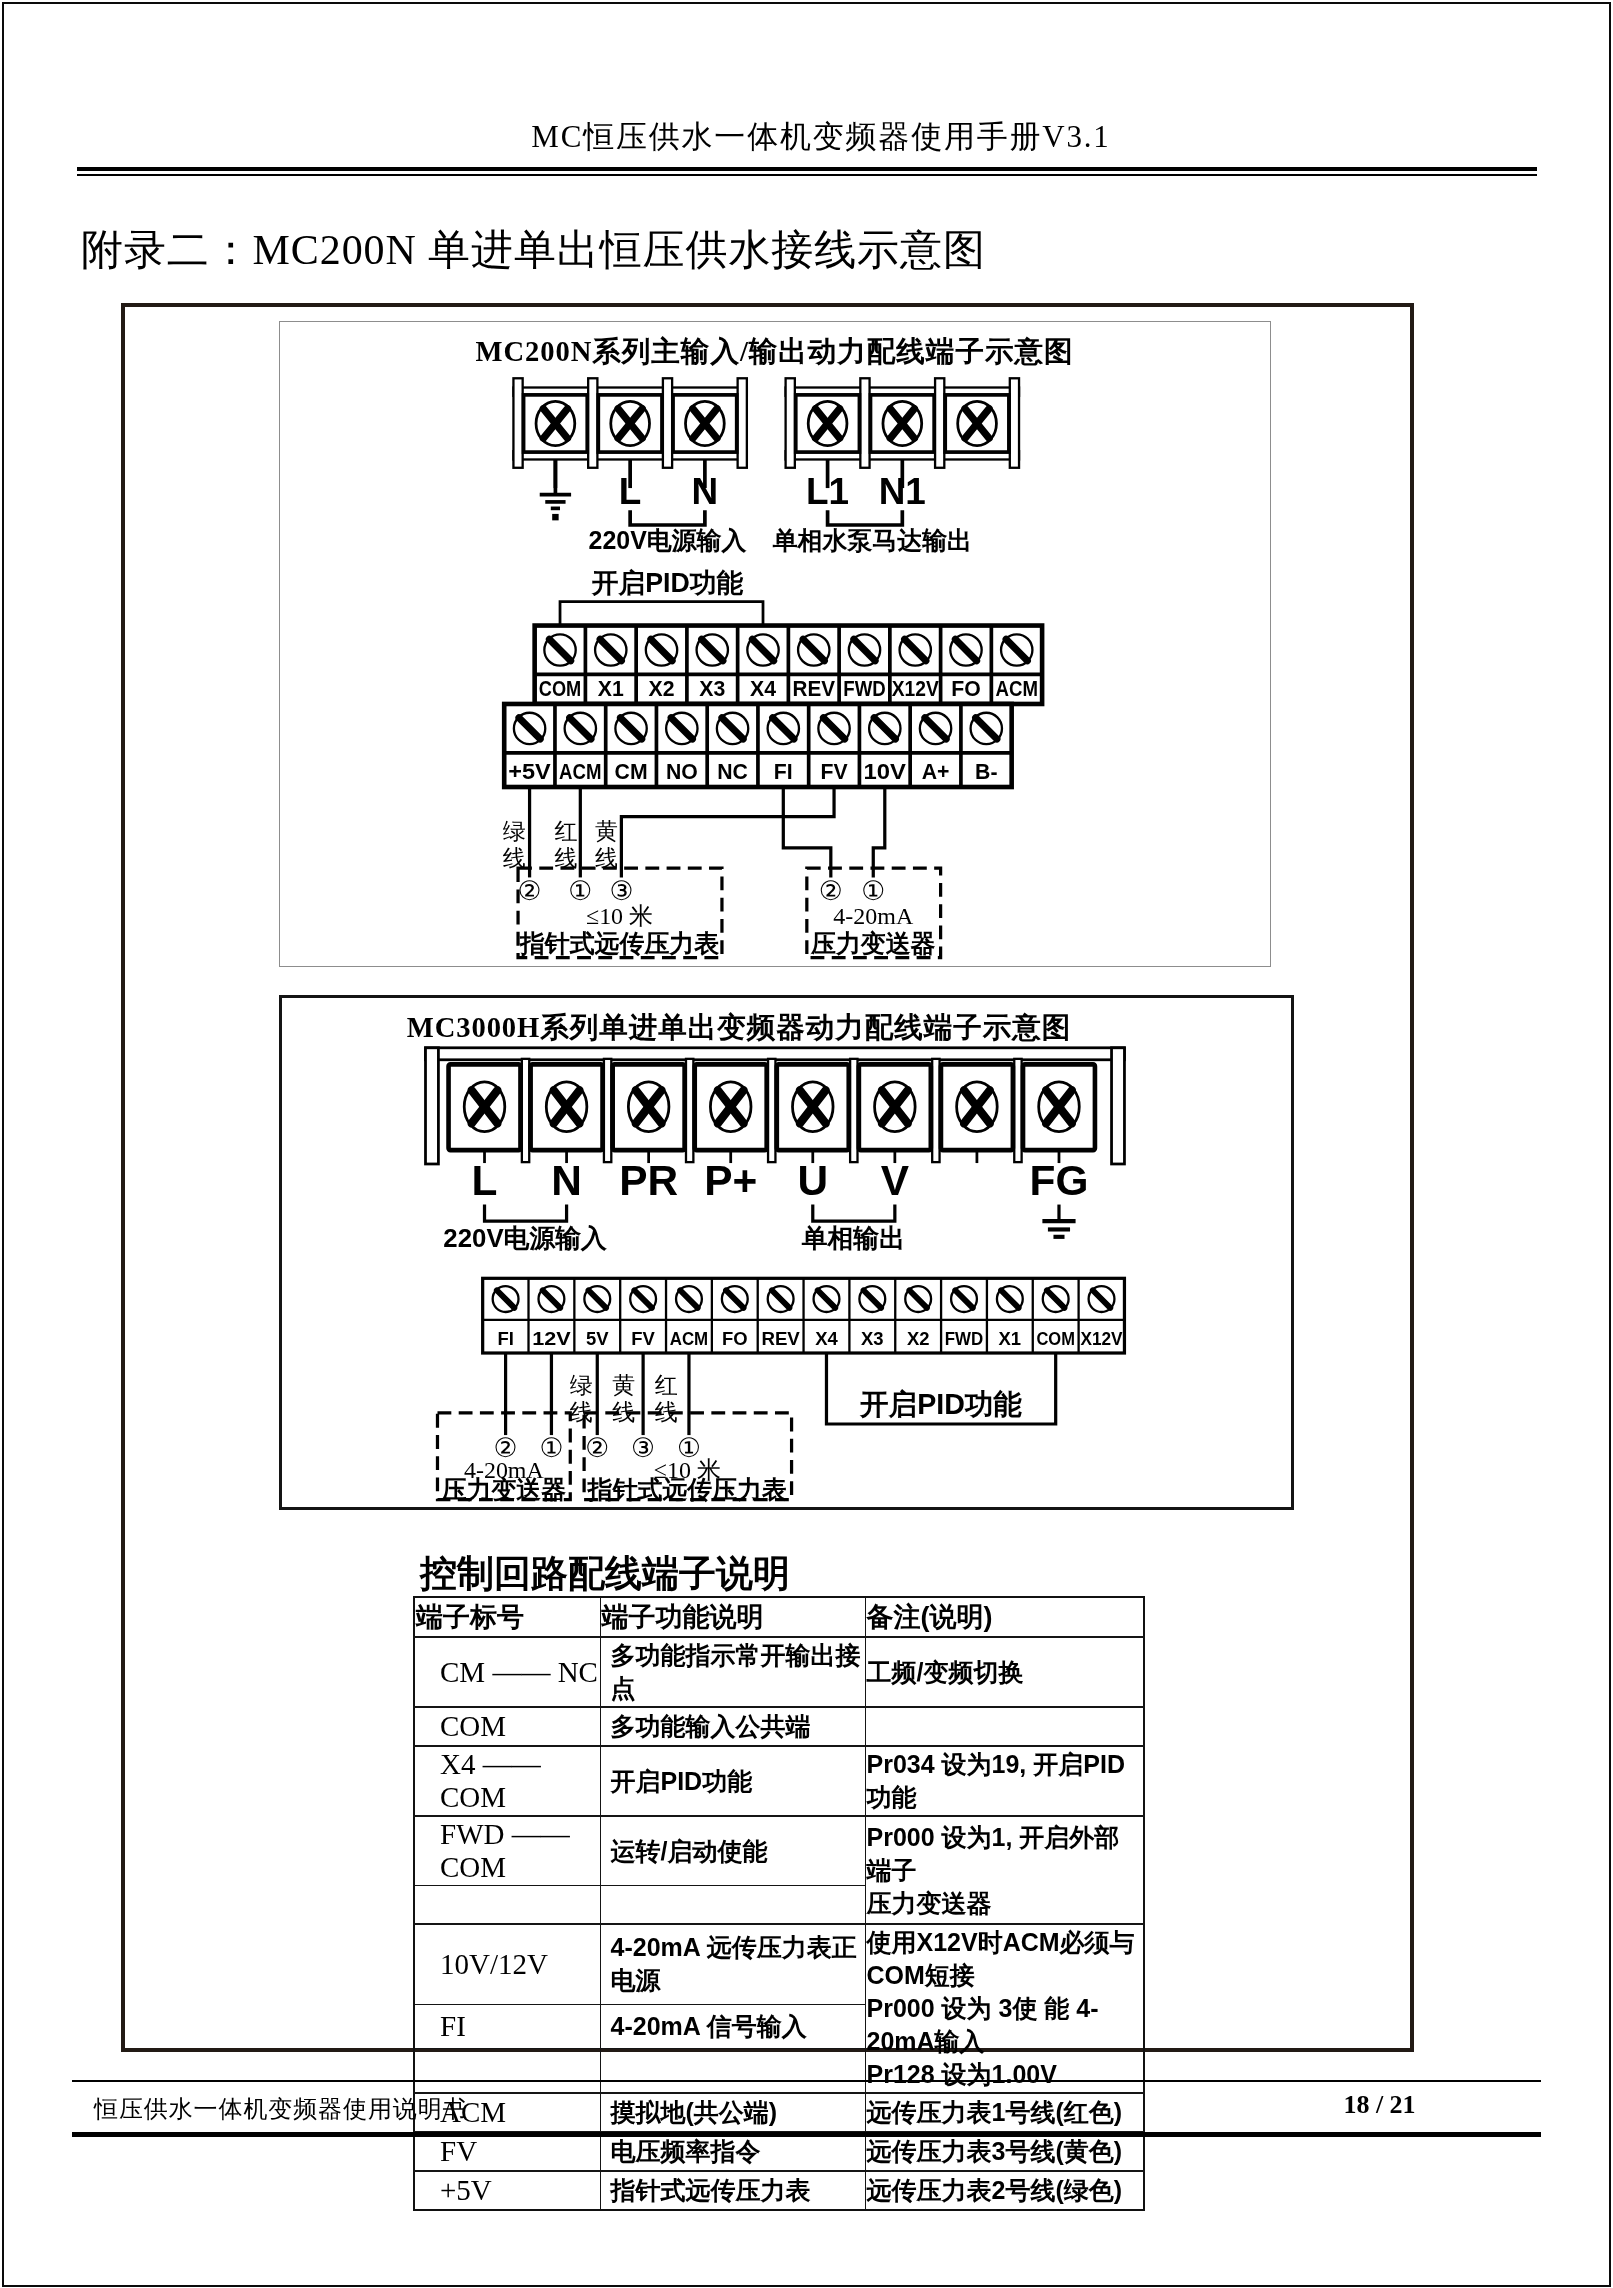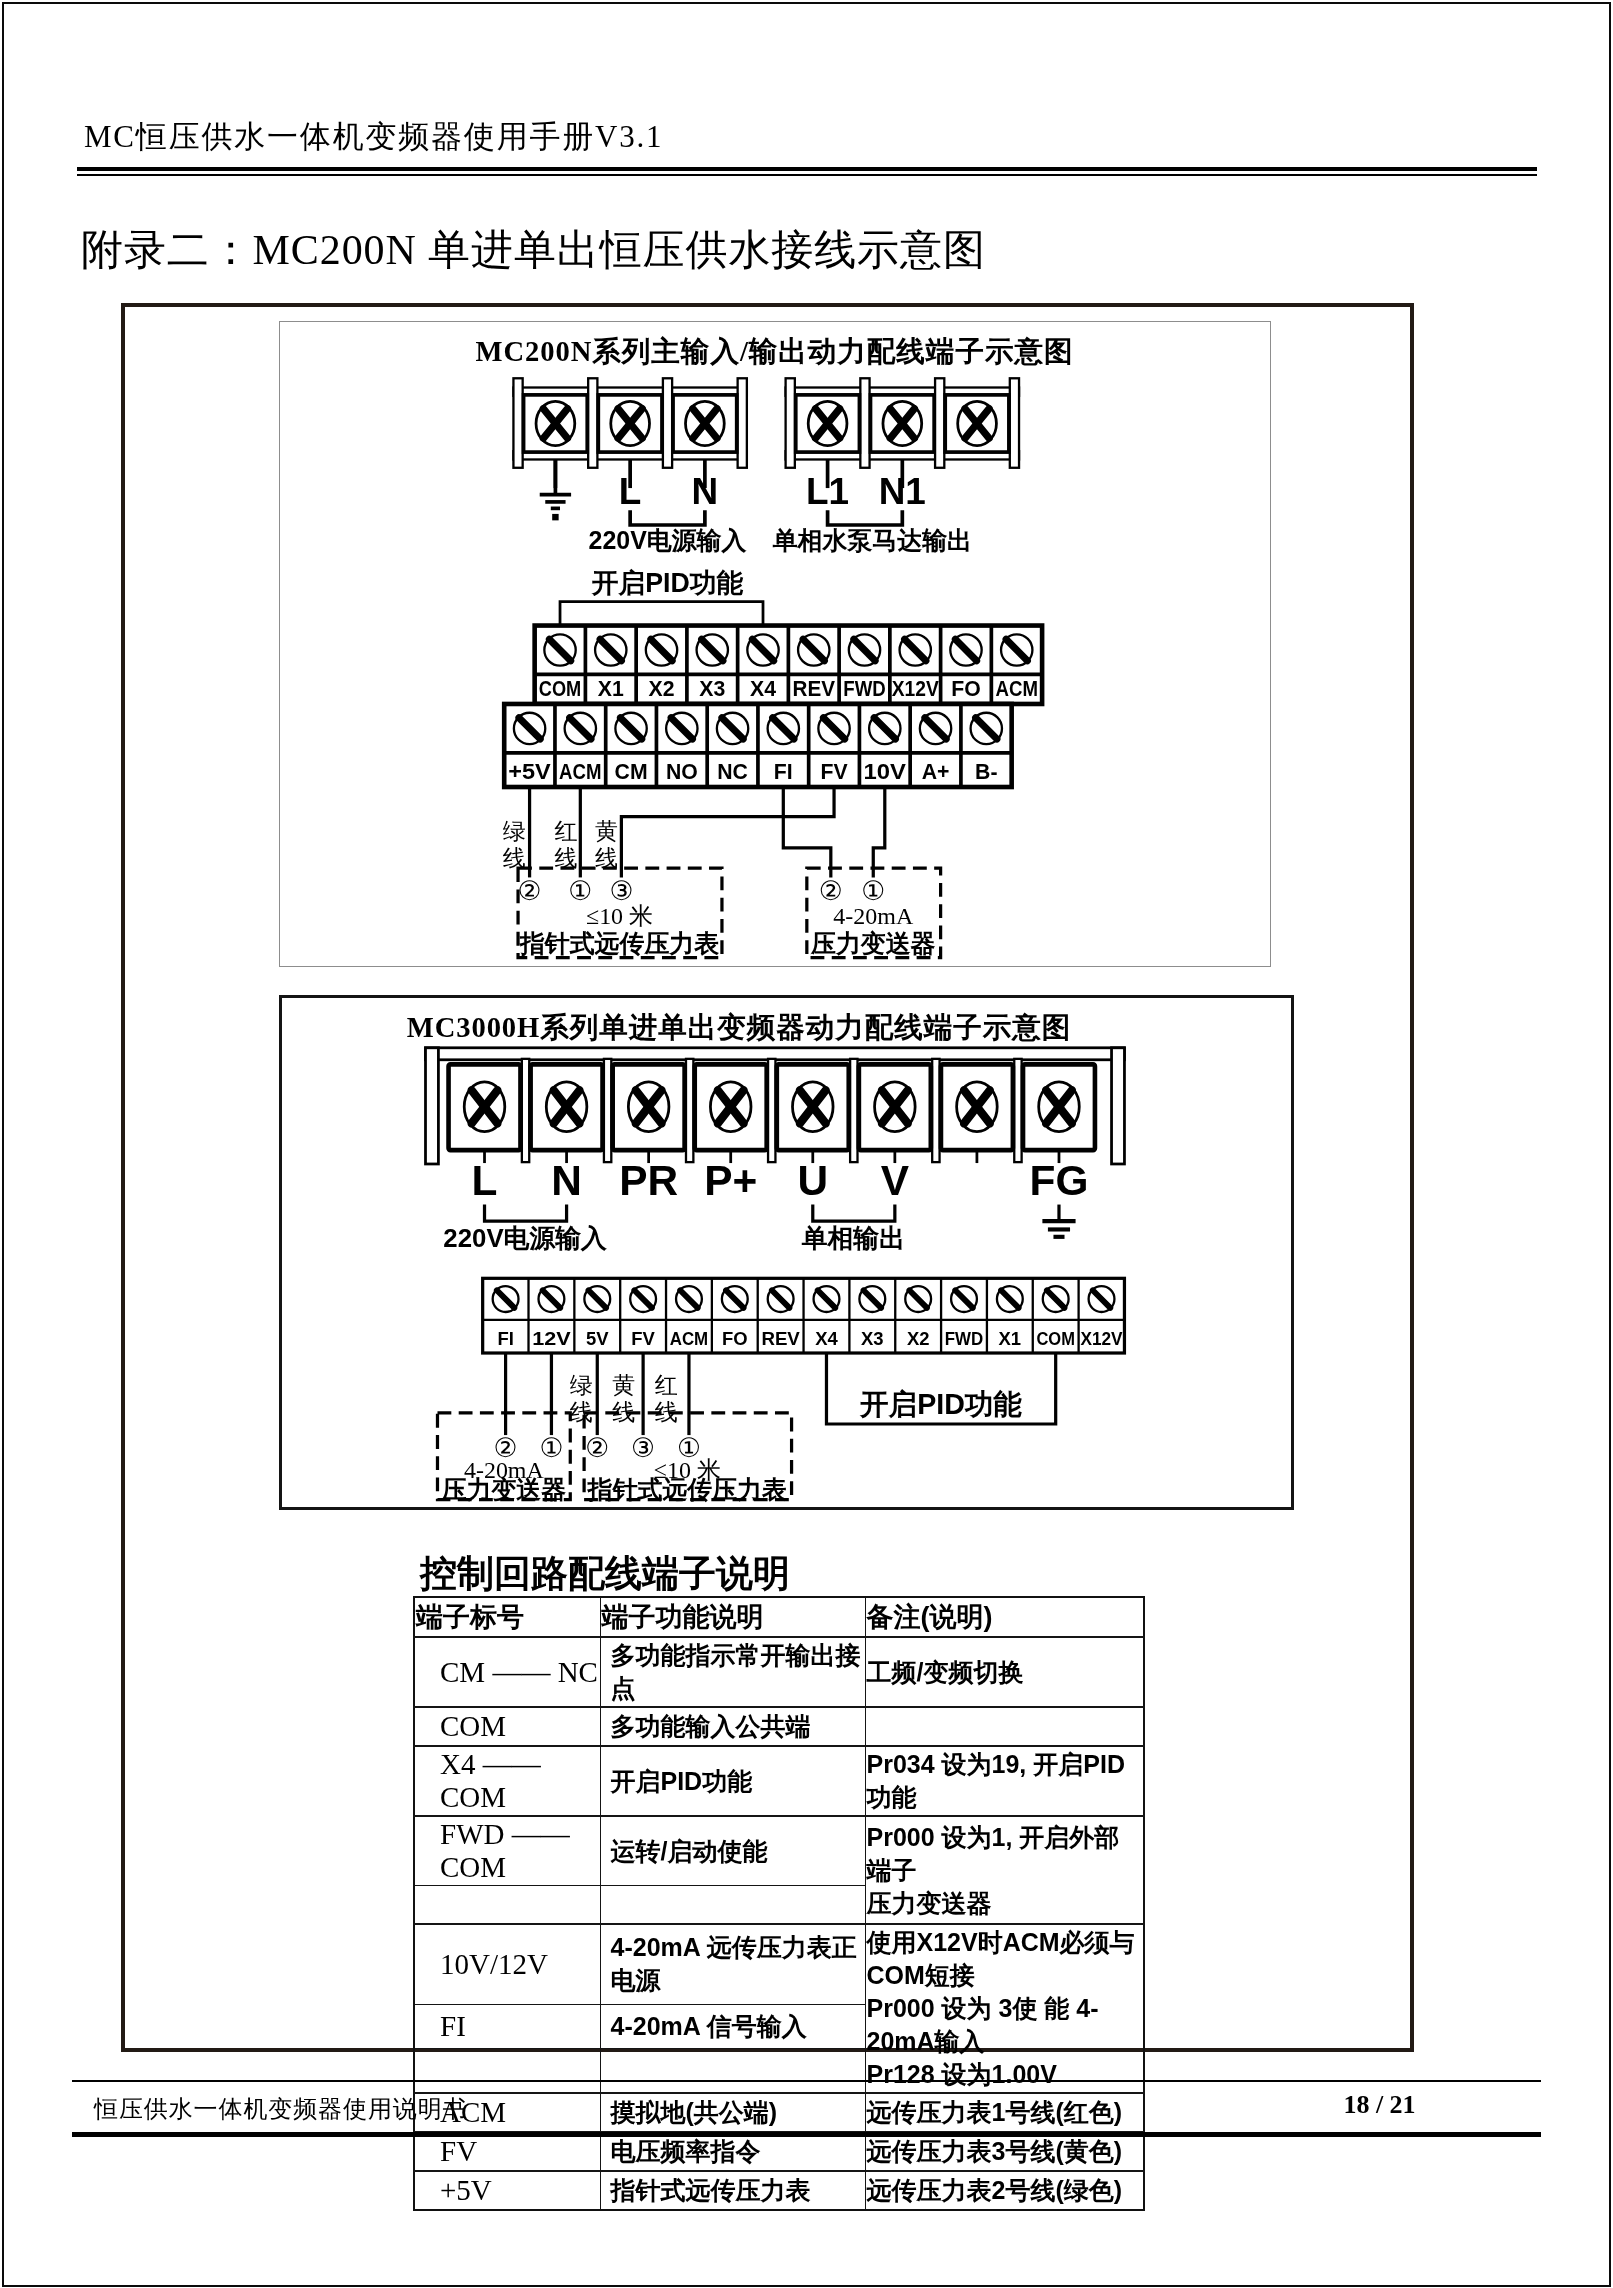--- a/index.html
+++ b/index.html
@@ -1,19 +1,19 @@
 <!DOCTYPE html>
 <html style="font-size:14.8px"><head>
 <meta charset="utf-8">
 <style>
   html,body{margin:0;padding:0}
   body{position:relative;width:1613px;height:2289px;background:#ffffff;
        font-family:"Liberation Sans",sans-serif;color:#000}
   #page-frame{position:absolute;left:1.8px;top:1.8px;right:1.8px;bottom:1.8px;border:2.8px solid #0a0a0a}
-  #header-title{position:absolute;left:84px;top:116px;width:1460px;
+  #header-title{position:absolute;left:91px;top:116px;width:1460px;text-align:center;
      font:500 31px "Liberation Serif",serif;letter-spacing:1.8px}
   #rule-a{position:absolute;left:77px;top:167px;width:1460px;height:3.7px;background:#000}
   #rule-b{position:absolute;left:77px;top:174px;width:1460px;height:1.8px;background:#000}
   #main-title{position:absolute;left:81px;top:222px;font:500 42px "Liberation Serif",serif;letter-spacing:0.9px}
   #outer-box{position:absolute;left:121px;top:303px;width:1285px;height:1741px;border:4.6px solid #221a15}
   #svg1{position:absolute;left:279px;top:321px;border:1.8px solid #8d8d8d;background:#fff}
   #svg2{position:absolute;left:279px;top:995px;border:3.7px solid #141414;background:#fff}
   #table-title{position:absolute;left:420px;top:1549px;font:700 37px "Liberation Sans",sans-serif}
   #terminal-table{position:absolute;left:413px;top:1596px;width:730px;border-collapse:collapse;
      table-layout:fixed;border:2.8px solid #111}

